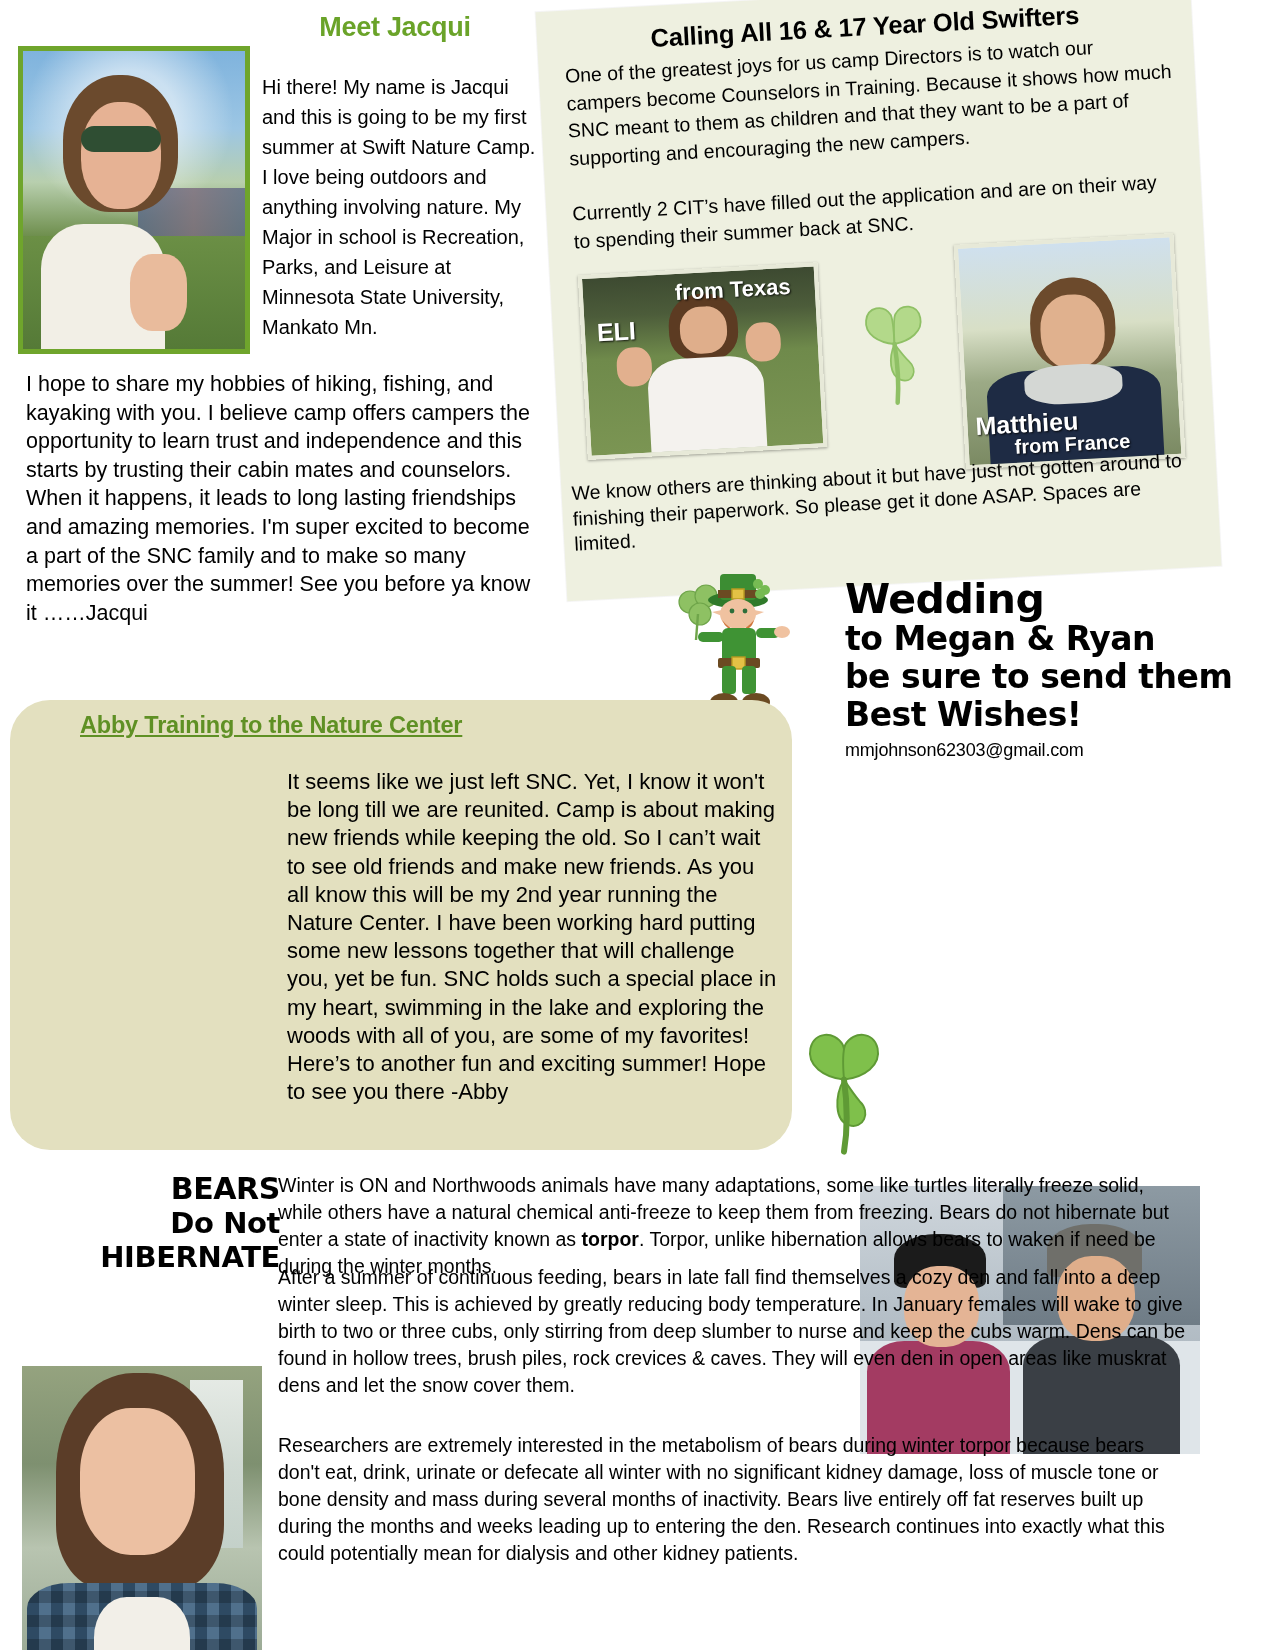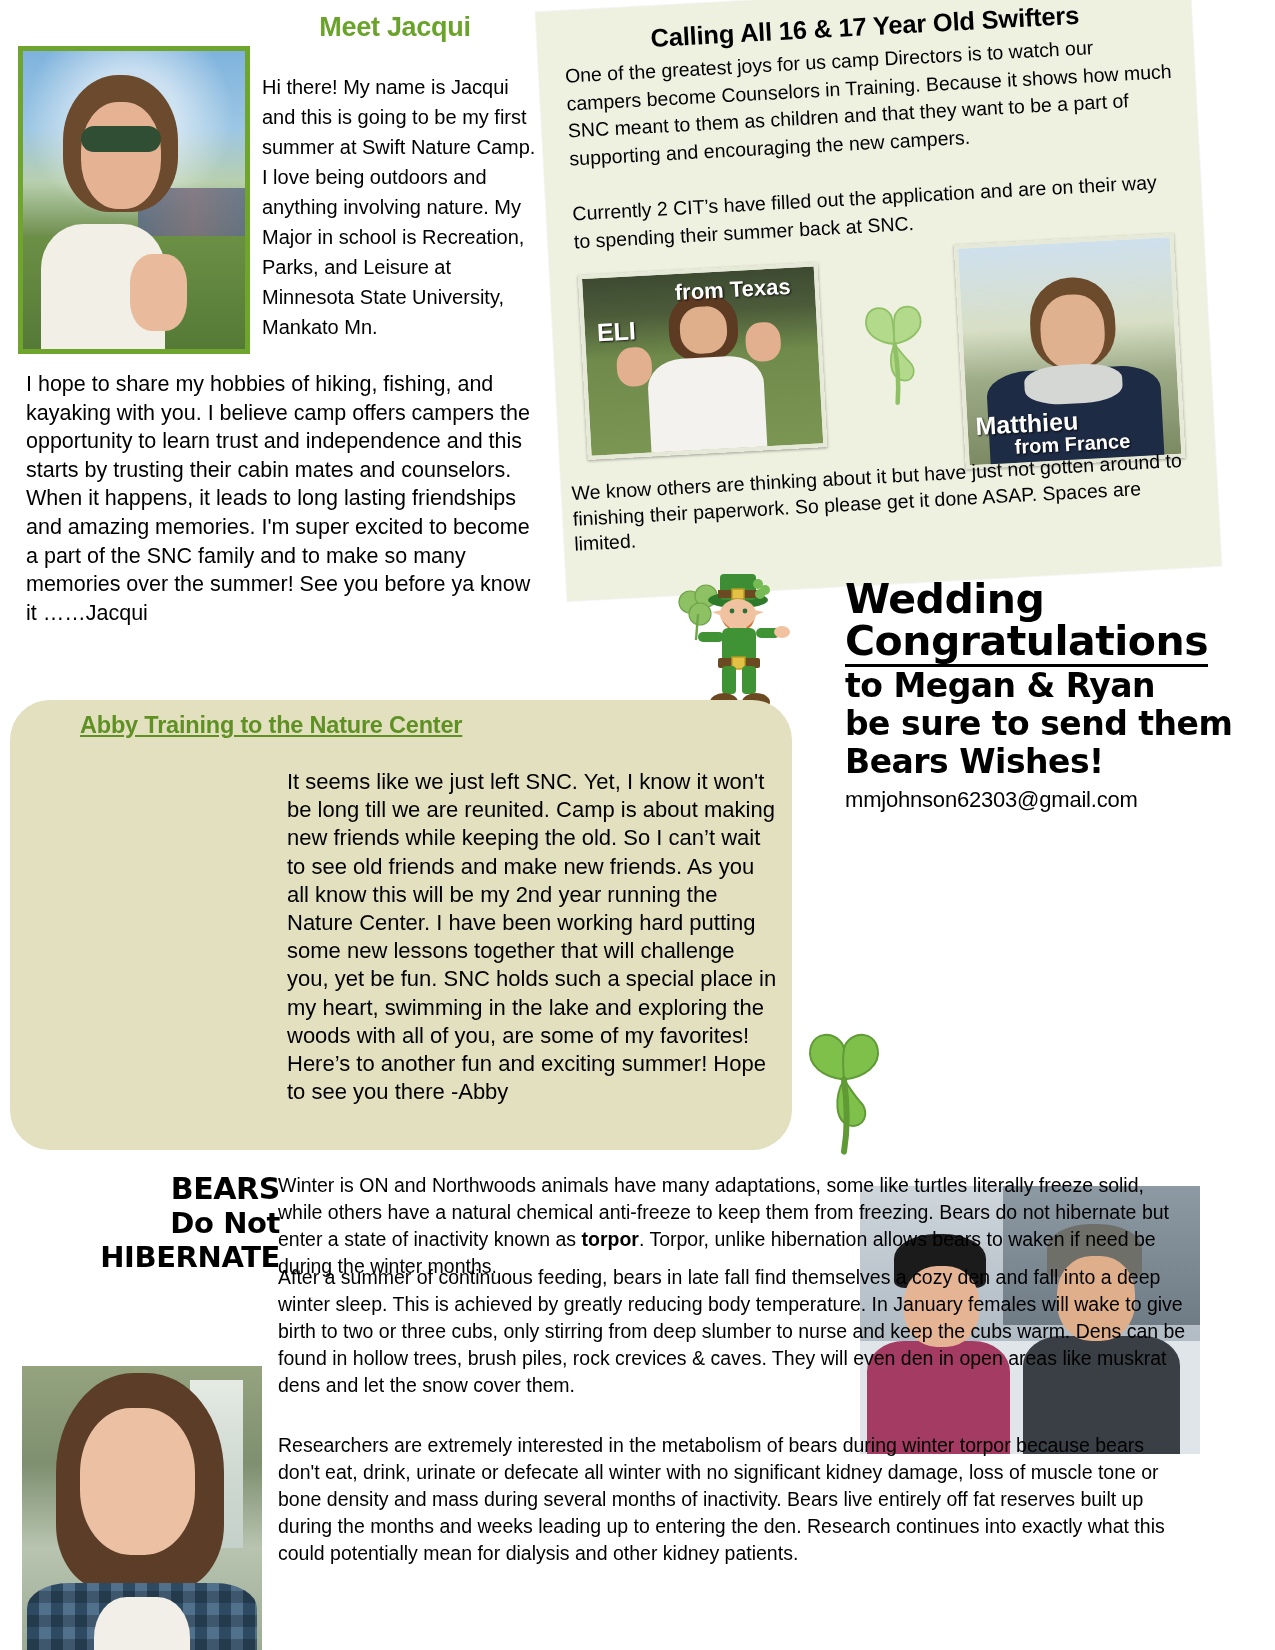--- a/index.html
+++ b/index.html
@@ -105,21 +105,21 @@
   .wed-line {
     font-family:"DejaVu Sans", sans-serif;
     font-weight:bold;
     font-size:40px;
     line-height:42px;
     letter-spacing:-0.5px;
   }
   #wed-title-1, #wed-title-2 { font-size:41px; }
   #wed-title-2 { border-bottom:3px solid #000; display:inline-block; padding-bottom:2px; }
   #wed-l3, #wed-l4, #wed-l5 { font-size:33px; line-height:38px; }
-  #wedding-email { margin-top:6px; font-family:"Liberation Sans", sans-serif; font-weight:normal; font-size:22px; letter-spacing:-0.2px; }
+  #wedding-email { margin-top:6px; font-family:"Liberation Sans", sans-serif; font-weight:normal; font-size:18px; letter-spacing:-0.2px; }
 
   #wedding-photo {
     left:860px; top:878px; width:340px; height:268px;
     background:linear-gradient(180deg,#cfd6dc 0%,#b9c3cb 40%,#9fa9b2 100%);
     overflow:hidden;
   }
   #wedding-photo .w-bldg { position:absolute; left:42%; top:0; width:58%; height:52%; background:linear-gradient(180deg,#8d9aa3,#6f7c86); }
   #wedding-photo .w-snow { position:absolute; left:0; top:58%; width:100%; height:42%; background:#dfe5e9; }
   #wedding-photo .w-p1-hat { position:absolute; left:10%; top:18%; width:27%; height:20%; background:#1b1b1b; border-radius:46% 46% 12% 12%; }
   #wedding-photo .w-p1-face { position:absolute; left:13%; top:30%; width:22%; height:30%; background:#e4b495; border-radius:44%; }
@@ -261,24 +261,23 @@
     <ellipse cx="110" cy="70" rx="8" ry="6" fill="#f0c2a0"></ellipse>
 
     <rect x="50" y="104" width="14" height="28" rx="4" fill="#3f9334"></rect>
     <rect x="70" y="104" width="14" height="28" rx="4" fill="#3f9334"></rect>
     <ellipse cx="52" cy="140" rx="14" ry="9" fill="#6b4a22"></ellipse>
     <ellipse cx="84" cy="140" rx="14" ry="9" fill="#6b4a22"></ellipse>
   </svg>
 
   <div class="abs" id="wedding-block">
     <div class="wed-line" id="wed-title-1">Wedding</div>
-    <div class="wed-line" id="wed-title-2">Congratulations</div>
     <div class="wed-line" id="wed-l3">to  Megan &amp; Ryan</div>
     <div class="wed-line" id="wed-l4">be sure to send them</div>
-    <div class="wed-line" id="wed-l5">Bears Wishes!</div>
+    <div class="wed-line" id="wed-l5">Best Wishes!</div>
     <div id="wedding-email">mmjohnson62303@gmail.com</div>
   </div>
 
   <div class="abs photo" id="wedding-photo">
     <div class="w-bldg"></div>
     <div class="w-snow"></div>
     <div class="w-p1-coat"></div>
     <div class="w-p1-hat"></div>
     <div class="w-p1-face"></div>
     <div class="w-p2-coat"></div>

